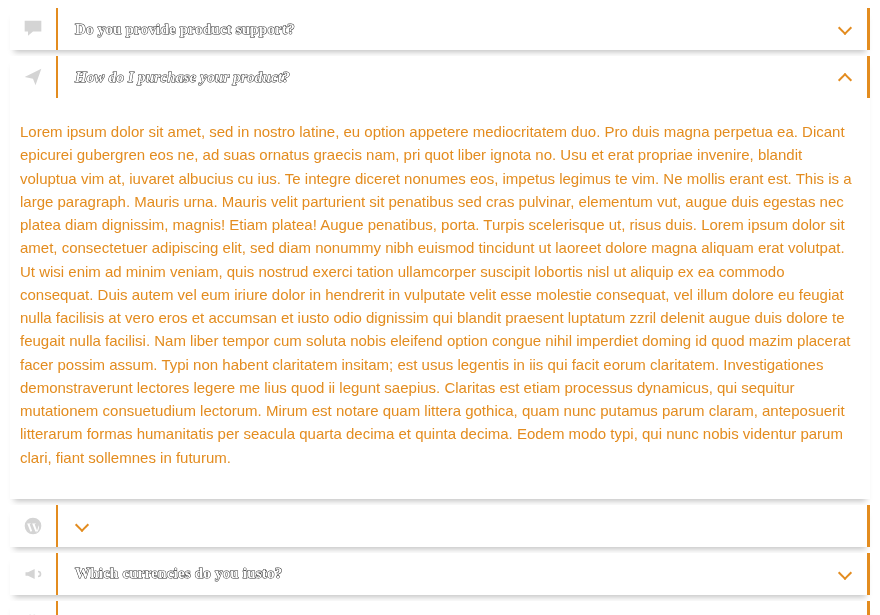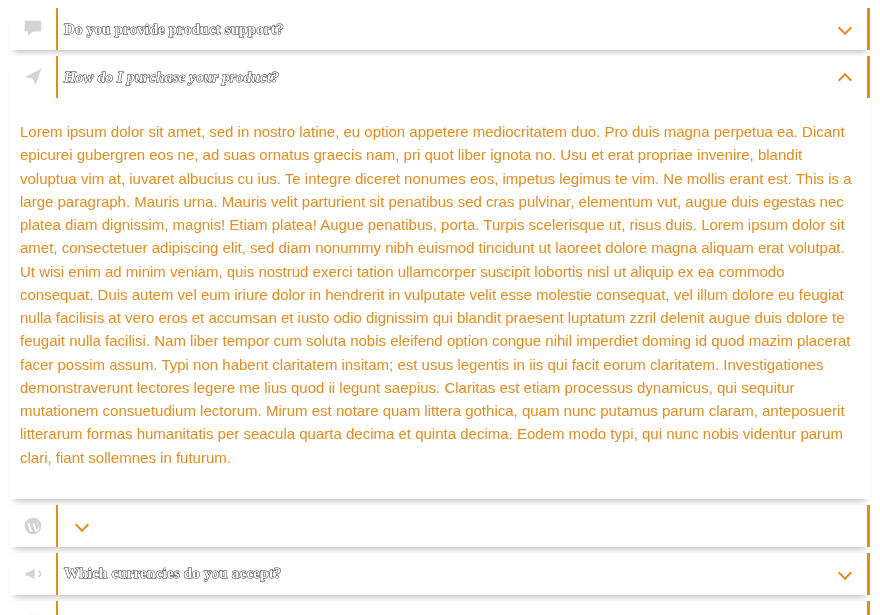--- a/index.html
+++ b/index.html
@@ -40,21 +40,21 @@
     fill: #d4d4d4;
   }
   .divider {
     width: 2px;
     height: 100%;
     background: #e38c1f;
     flex-shrink: 0;
   }
   .title-cell {
     flex: 1;
-    padding-left: 6px;
+    padding-left: 17px;
     display: flex;
     align-items: center;
   }
   .title-txt {
     font-family: "Comic Sans MS", "Marker Felt", cursive;
     font-weight: bold;
     font-size: 15px;
     color: #fff;
     -webkit-text-stroke: 1.0px #2b2b2b;
     letter-spacing: 0.2px;
@@ -151,21 +151,21 @@
     </div>
     <div class="accordion-item">
       <div class="accordion-header">
         <div class="icon-cell">
           <svg viewBox="0 0 24 24">
             <use href="#svg-bullhorn-icon"></use>
           </svg>
         </div>
         <div class="divider"></div>
         <div class="title-cell">
-          <span class="title-txt">Which currencies do you accept?</span>
+          <span class="title-txt">Which currencies do you iusto?</span>
         </div>
         <div class="chevron-cell">
           <span class="chevron"></span>
         </div>
       </div>
     </div>
     <div class="accordion-item">
       <div class="accordion-header">
         <div class="icon-cell">
           <svg viewBox="0 0 24 24">

